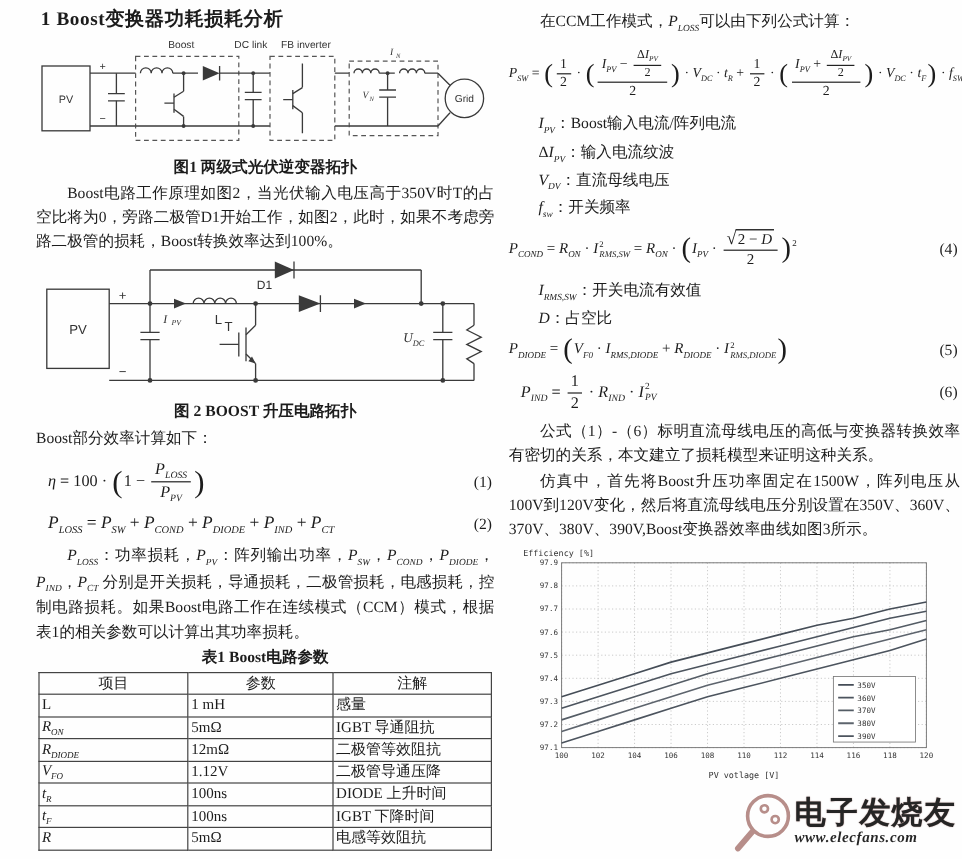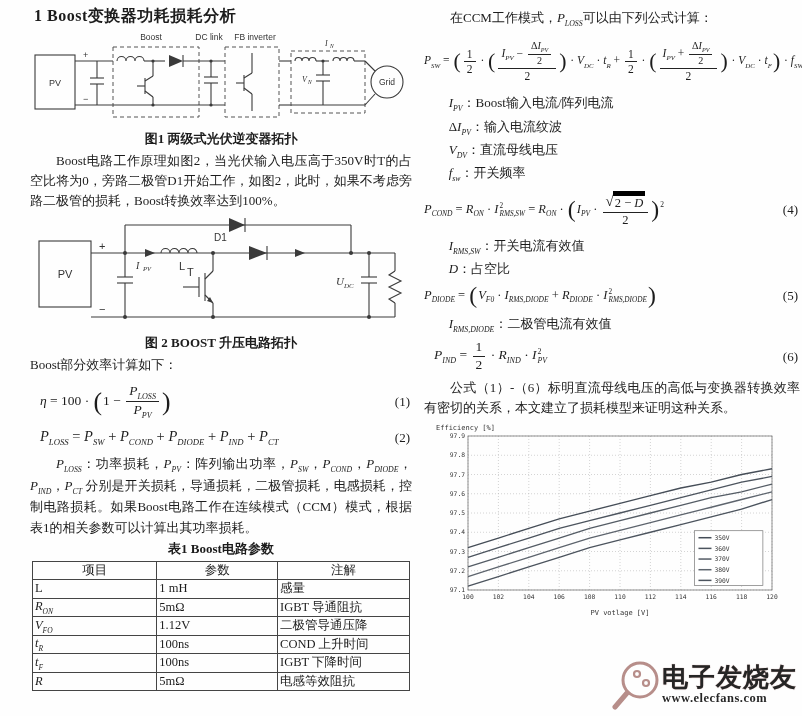--- a/index.html
+++ b/index.html
@@ -29,21 +29,21 @@
   sup.msup{font-size:.6em;}
   .mfrac{display:inline-flex;flex-direction:column;text-align:center;vertical-align:middle;margin:0 2px;line-height:1.25;}
   .mfrac .mnum,.mfrac .mden{display:block;padding:0 3px;}
   .mfrac .mden{border-top:1px solid #222;}
   .mfrac .mfrac{font-size:.88em;}
   .mbig{display:inline-block;font-size:1.9em;font-weight:300;line-height:0.9;vertical-align:middle;margin:0 1px;}
   .mss{display:inline-flex;flex-direction:column;align-items:flex-start;font-size:.58em;line-height:1.12;vertical-align:middle;margin-left:1px;}
   .mss .msub2{font-style:italic;}
   .msqrt{display:inline-flex;align-items:center;vertical-align:middle;}
   .msqrt .mrad{font-size:1.2em;line-height:1;margin-right:-1px;}
-  .msqrt .mroot{border-top:5px solid #000000;padding:0 2px;}
+  .msqrt .mroot{border-top:1px solid #000000;padding:0 2px;}
   .eq-sm{font-size:11.5px;}
   .eq-md{font-size:12.5px;gap:18px;}
   .eq-lg{font-size:13.5px;}
   .eq-xl{font-size:14.5px;}
   
   .def{font-size:13px;line-height:1.5;padding-left:1.9em;margin:2px 0;}
   
   table.params{width:99%;border-collapse:collapse;margin:1px auto 0 auto;font-size:12.5px;}
   table.params th,table.params td{border:1px solid #444;padding:0 2px;height:17.5px;font-weight:normal;}
   
@@ -51,21 +51,21 @@
   .grid{stroke:#b0b0b0;stroke-width:.55;stroke-dasharray:1,2;}
   .axbox{fill:none;stroke:#777;stroke-width:.8;}
   .ctick{font-family:"DejaVu Sans Mono","Liberation Mono",monospace;font-size:6.3px;fill:#333;}
   .caxis{font-family:"DejaVu Sans Mono","Liberation Mono",monospace;font-size:7px;fill:#333;}
   .fig3cap{font-size:13.5px;font-weight:bold;text-align:center;margin-top:4px;padding-right:90px;}
   
   .watermark{position:absolute;right:0;bottom:0;width:192px;display:flex;align-items:center;
              color:#000000;opacity:.85;z-index:5;}
   .wm-title{font-size:26px;font-weight:bold;letter-spacing:1px;line-height:1.05;
             text-shadow:0 0 1px #8d5f5b;}
-  .wm-url{font-size:12.5px;font-weight:bold;letter-spacing:.5px;}
+  .wm-url{font-size:12.5px;font-weight:bold;letter-spacing:.5px;font-style:italic;}
 </style>
 </head>
 <body>
 
 <div class="page">
 
   <div class="col col-left">
 
     <h1 class="title">1 Boost变换器功耗损耗分析</h1>
 
@@ -238,28 +238,33 @@
             <td>L</td>
             <td>1 mH</td>
             <td>感量</td>
           </tr>
           <tr>
             <td><i>R</i><sub class="ms">ON</sub></td>
             <td>5mΩ</td>
             <td>IGBT 导通阻抗</td>
           </tr>
           <tr>
+            <td><i>R</i><sub class="ms">DIODE</sub></td>
+            <td>12mΩ</td>
+            <td>二极管等效阻抗</td>
+          </tr>
+          <tr>
             <td><i>V</i><sub class="ms">FO</sub></td>
             <td>1.12V</td>
             <td>二极管导通压降</td>
           </tr>
           <tr>
             <td><i>t</i><sub class="ms">R</sub></td>
             <td>100ns</td>
-            <td>COND 上升时间</td>
+            <td>DIODE 上升时间</td>
           </tr>
           <tr>
             <td><i>t</i><sub class="ms">F</sub></td>
             <td>100ns</td>
             <td>IGBT 下降时间</td>
           </tr>
           <tr>
             <td><i>R</i></td>
             <td>5mΩ</td>
             <td>电感等效阻抗</td>
@@ -322,36 +327,34 @@
       </div>
 
     <div class="eq eq-md">
       <span class="eqbody" style="padding-left:0;"><span class="mv">P</span><sub class="ms">DIODE</sub><span class="mr"> = </span><span class="mbig">(</span><span class="mv">V</span><sub class="ms">F0</sub><span class="mr"> · </span><span class="mv">I</span><sub class="ms">RMS,DIODE</sub><span class="mr"> + </span><span class="mv">R</span><sub class="ms">DIODE</sub><span class="mr"> · </span><span class="mv">I</span><span class="mss">
             <span class="msup2">2</span>
             <span class="msub2">RMS,DIODE</span>
           </span><span class="mbig">)</span></span>
       <span class="eqnum">(5)</span>
     </div>
 
-    <div>
-        <div class="def"><i>I</i><sub class="ms">RMS,DIODE</sub>：二极管电流有效值</div>
-      </div>
 
     <div class="eq eq-lg" style="margin:4px 0;">
       <span class="eqbody"><span class="mv">P</span><sub class="ms">IND</sub><span class="mr"> = </span><span class="mfrac">
             <span class="mnum"><span class="mr">1</span></span>
             <span class="mden"><span class="mr">2</span></span>
           </span><span class="mr"> · </span><span class="mv">R</span><sub class="ms">IND</sub><span class="mr"> · </span><span class="mv">I</span><span class="mss">
             <span class="msup2">2</span>
             <span class="msub2">PV</span>
           </span></span>
       <span class="eqnum">(6)</span>
     </div>
 
     <div class="p indent">公式（1）-（6）标明直流母线电压的高低与变换器转换效率有密切的关系，本文建立了损耗模型来证明这种关系。</div>
+    <div class="p indent">仿真中，首先将Boost升压功率固定在1500W，阵列电压从100V到120V变化，然后将直流母线电压分别设置在350V、360V、370V、380V、390V,Boost变换器效率曲线如图3所示。</div>
 
     <div class="chartwrap" id="chart"><svg width="348" height="196" viewBox="0 0 348 196">
           <line x1="34" y1="14" x2="34" y2="168" class="grid"></line>
           <line x1="64.4" y1="14" x2="64.4" y2="168" class="grid"></line>
           <line x1="94.80000000000001" y1="14" x2="94.80000000000001" y2="168" class="grid"></line>
           <line x1="125.2" y1="14" x2="125.2" y2="168" class="grid"></line>
           <line x1="155.60000000000002" y1="14" x2="155.60000000000002" y2="168" class="grid"></line>
           <line x1="186" y1="14" x2="186" y2="168" class="grid"></line>
           <line x1="216.4" y1="14" x2="216.4" y2="168" class="grid"></line>
           <line x1="246.79999999999998" y1="14" x2="246.79999999999998" y2="168" class="grid"></line>

